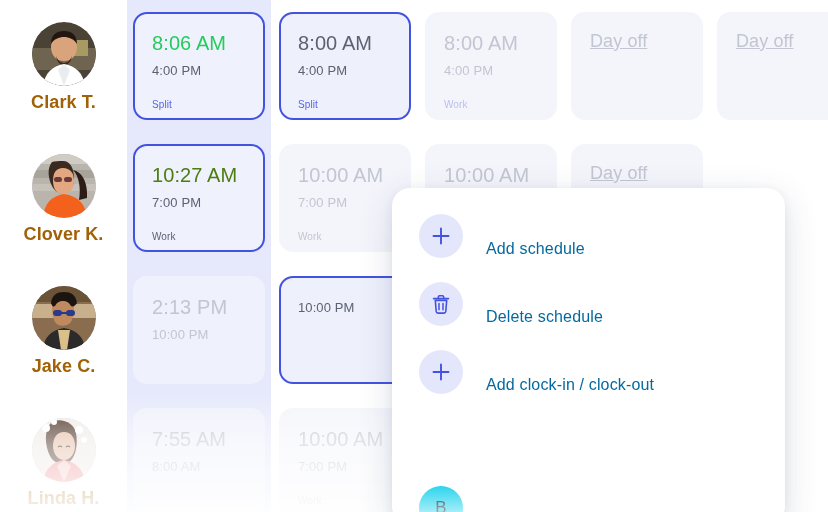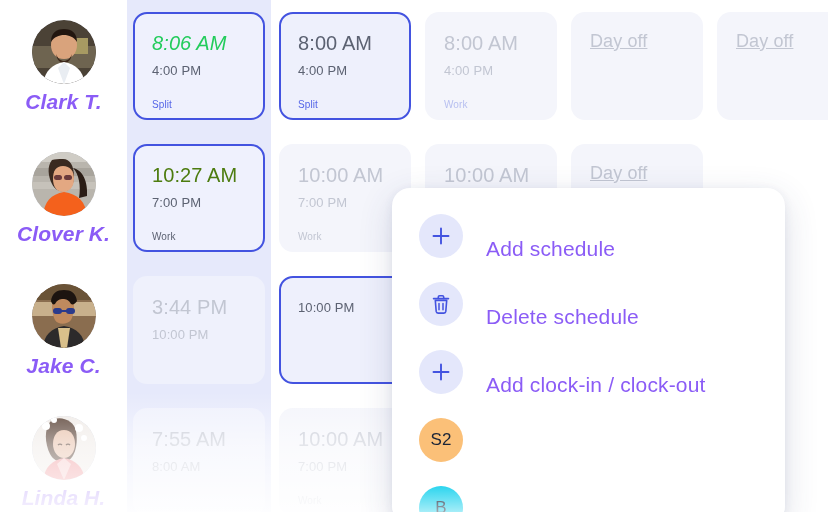--- a/index.html
+++ b/index.html
@@ -70,27 +70,26 @@
     height: 64px;
     border-radius: 50%;
     overflow: hidden;
     position: relative;
     flex: 0 0 auto;
     background: #cfd3dd;
   }
   .avatar .ph { position: absolute; inset: 0; }
 
   .person-name {
-    font-size: 21px;
+    font-size: 18px;
     font-weight: 700;
-    color: #8b5cf6;
+    color: #a16207;
     letter-spacing: 0.1px;
     line-height: 1;
     white-space: nowrap;
-    font-style: italic;
   }
 
   
   .cell {
     position: absolute;
     top: 12px;
     width: 132px;
     height: 108px;
   }
   .col-0 { left: 133px; }
@@ -126,21 +125,21 @@
     white-space: nowrap;
     letter-spacing: 0.1px;
   }
   .t-out {
     font-size: 13px;
     line-height: 27px;
     color: #5c6272;
     white-space: nowrap;
     letter-spacing: 0.1px;
   }
-  .t-in.early { color: #23cc5c; font-style: italic; }
+  .t-in.early { color: #23cc5c; }
   .t-in.late  { color: #4d7c0f; }
   .t-in.muted-late { color: #f7b0ab; }
   .t-in.muted-early { color: #9fe5b6; }
 
   .card.dim .t-in,
   .card.dim .t-out { color: #c2c6d2; }
 
   .t-label {
     margin-top: 12px;
     font-size: 10px;
@@ -204,22 +203,22 @@
     align-items: center;
     justify-content: center;
     flex: 0 0 auto;
     font-size: 17px;
     font-weight: 500;
     color: #1b2437;
     letter-spacing: 0.2px;
   }
 
   .m-label {
-    font-size: 21px;
-    color: #8b5cf6;
+    font-size: 16px;
+    color: #0369a1;
     letter-spacing: 0.15px;
     white-space: nowrap;
     margin-top: 25px;
   }
 
   
   .fade-bottom {
     position: absolute;
     left: 0;
     bottom: 0;
@@ -391,21 +390,21 @@
               <path d="M32 42c-13 2-20 9-21 22h42c-1-13-8-20-21-22z" fill="#2c2a2b"></path>
               <path d="M26 44h12l-3 20h-6l-3-20z" fill="#d9c08b"></path>
             </g>
           </svg>
         </div>
         <div class="person-name">Jake C.</div>
       </div>
 
       <div class="cell col-0">
         <div class="card dim on-band">
-          <div class="t-in muted-late">3:44 PM</div>
+          <div class="t-in muted-late">2:13 PM</div>
           <div class="t-out">10:00 PM</div>
         </div>
       </div>
 
       <div class="cell col-1">
         <div class="card selected">
           <div class="t-out">10:00 PM</div>
         </div>
       </div>
     </div>
@@ -482,23 +481,20 @@
     <div class="menu-item">
       <span class="m-icon">
         <svg width="22" height="22" viewBox="0 0 22 22">
           <path d="M11 3.5v15M3.5 11h15" stroke="#4353e0" stroke-width="1.9" stroke-linecap="round"></path>
         </svg>
       </span>
       <span class="m-label">Add clock-in / clock-out</span>
     </div>
 
     <div class="menu-item">
-      <span class="m-badge" style="background:#fbc078">
-        <span>S2</span>
-      </span>
     </div>
 
     <div class="menu-item">
       <span class="m-badge" style="background:#22d3ee">
         <span>B</span>
       </span>
       <span class="m-label">9:00 AM - 6:00 PM</span>
     </div>
 
     <div class="fade-bottom-menu"></div>

